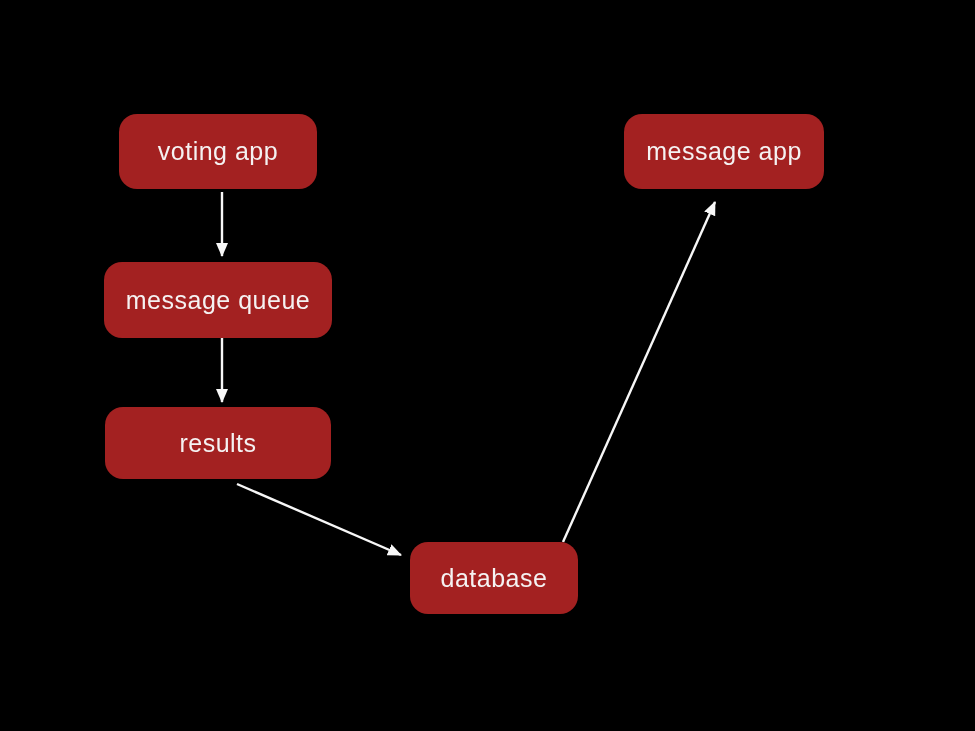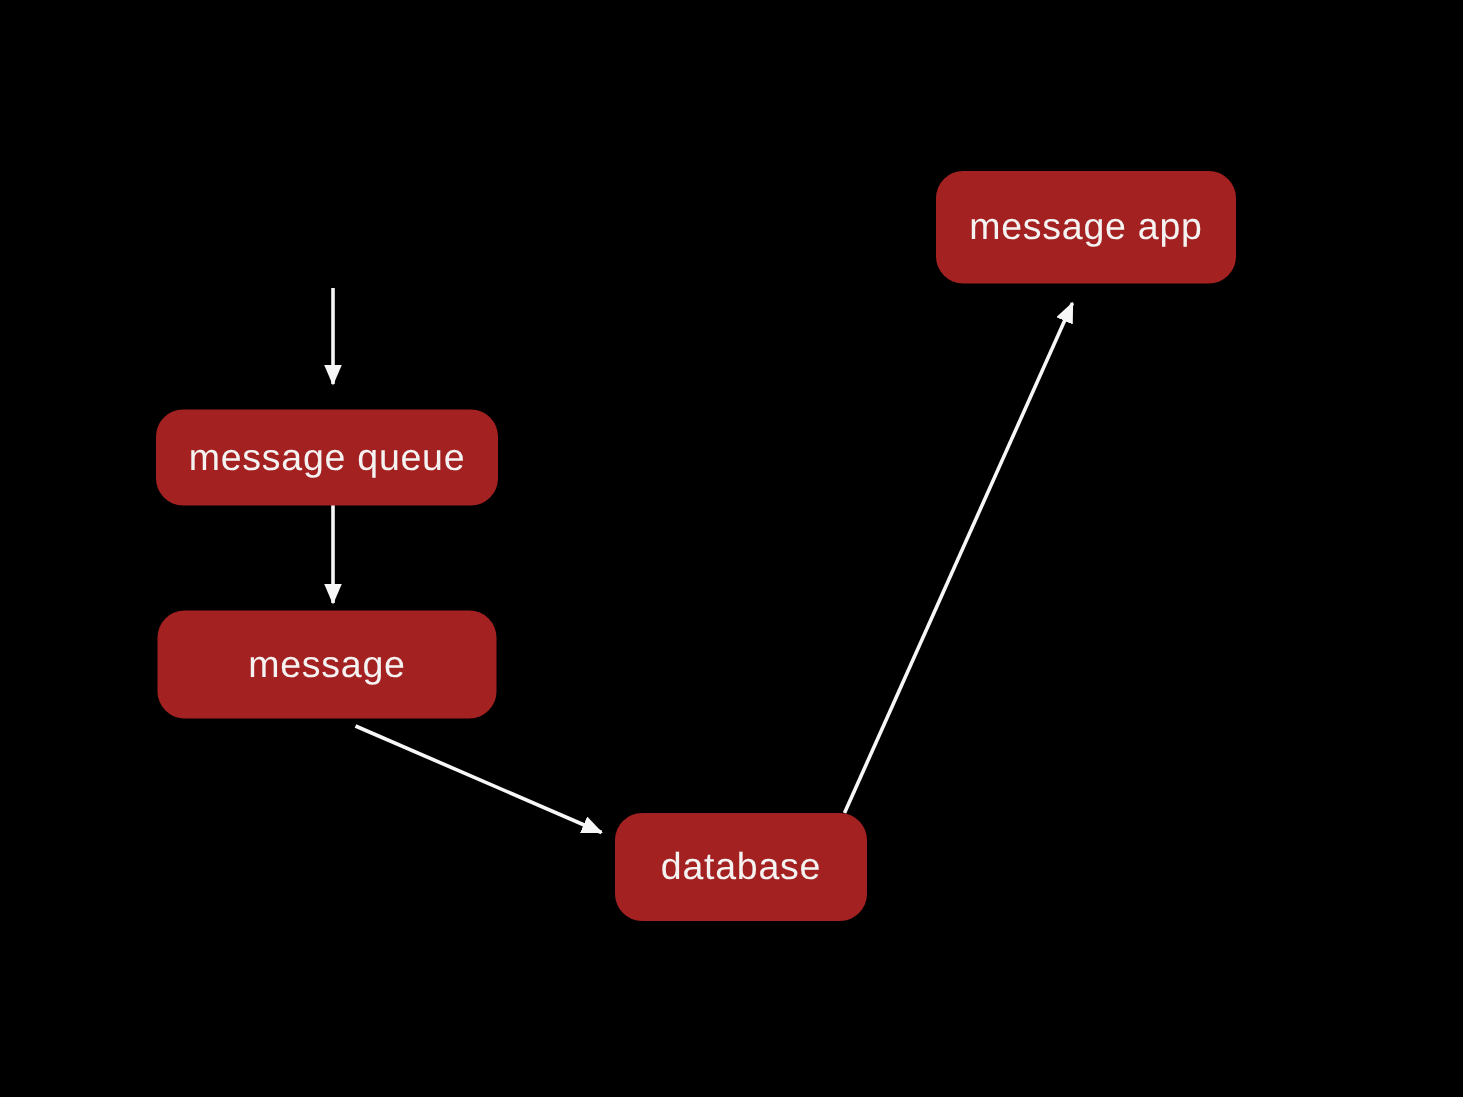--- a/index.html
+++ b/index.html
@@ -33,21 +33,21 @@
     box-sizing: border-box;
   }
   .node span {
     color: #F5F2F2;
     font-size: 25px;
     font-weight: 300;
     letter-spacing: 0.5px;
     white-space: nowrap;
   }
   .node-voting-app    { left: 119px; top: 114px; width: 198px; height: 75px; }
-  .node-message-queue { left: 104px; top: 273px; width: 228px; height: 64px; }
+  .node-message-queue { left: 104px; top: 262px; width: 228px; height: 76px; }
   .node-worker        { left: 105px; top: 407px; width: 226px; height: 72px; }
   .node-database      { left: 410px; top: 542px; width: 168px; height: 72px; }
   .node-results-app   { left: 624px; top: 114px; width: 200px; height: 75px; }
 </style>
 </head>
 <body>
 
 <div class="slide">
 
   <svg class="edges" width="975" height="731" viewBox="0 0 975 731" xmlns="http://www.w3.org/2000/svg">
@@ -55,27 +55,30 @@
       <marker id="arrowhead" markerUnits="userSpaceOnUse" markerWidth="16" markerHeight="14" refX="13" refY="6" orient="auto">
         <path d="M0,0 L14,6 L0,12 Z" fill="#F7F7F7"></path>
       </marker>
     </defs>
     <line x1="222" y1="192" x2="222" y2="256" stroke="#F7F7F7" stroke-width="2.4" marker-end="url(#arrowhead)"></line>
     <line x1="222" y1="336" x2="222" y2="402" stroke="#F7F7F7" stroke-width="2.4" marker-end="url(#arrowhead)"></line>
     <line x1="237" y1="484" x2="401" y2="555" stroke="#F7F7F7" stroke-width="2.4" marker-end="url(#arrowhead)"></line>
     <line x1="563" y1="542" x2="715" y2="202" stroke="#F7F7F7" stroke-width="2.4" marker-end="url(#arrowhead)"></line>
   </svg>
 
+  <div class="node node-voting-app">
+    <span>voting app</span>
+  </div>
 
   <div class="node node-message-queue">
     <span>message queue</span>
   </div>
 
   <div class="node node-worker">
-    <span>message</span>
+    <span>results</span>
   </div>
 
   <div class="node node-database">
     <span>database</span>
   </div>
 
   <div class="node node-results-app">
     <span>message app</span>
   </div>
 

